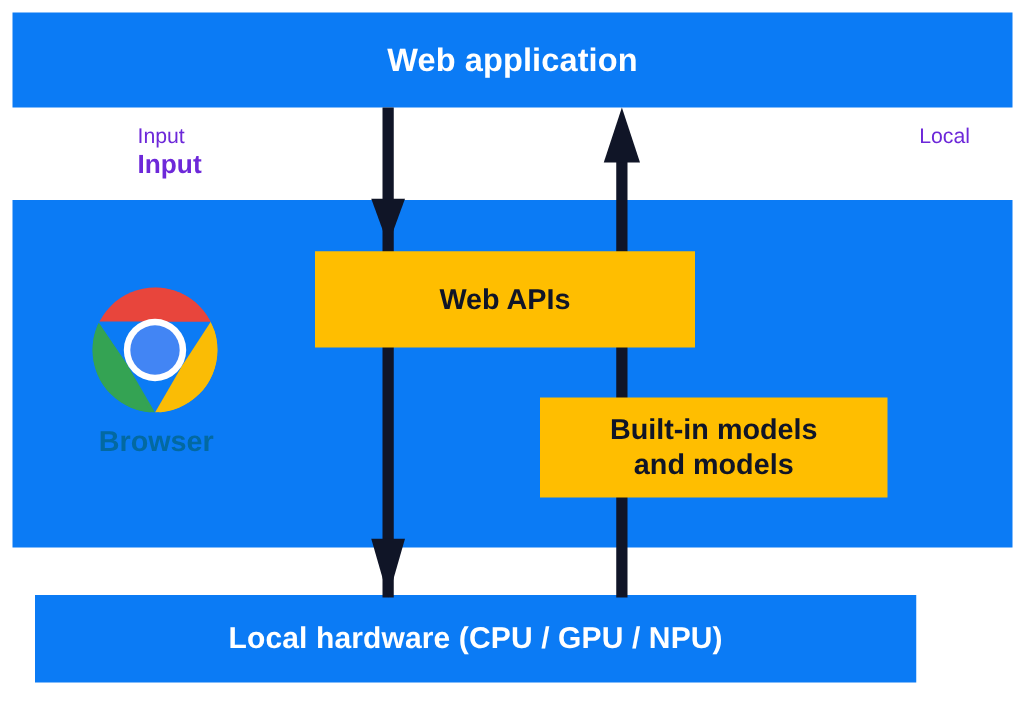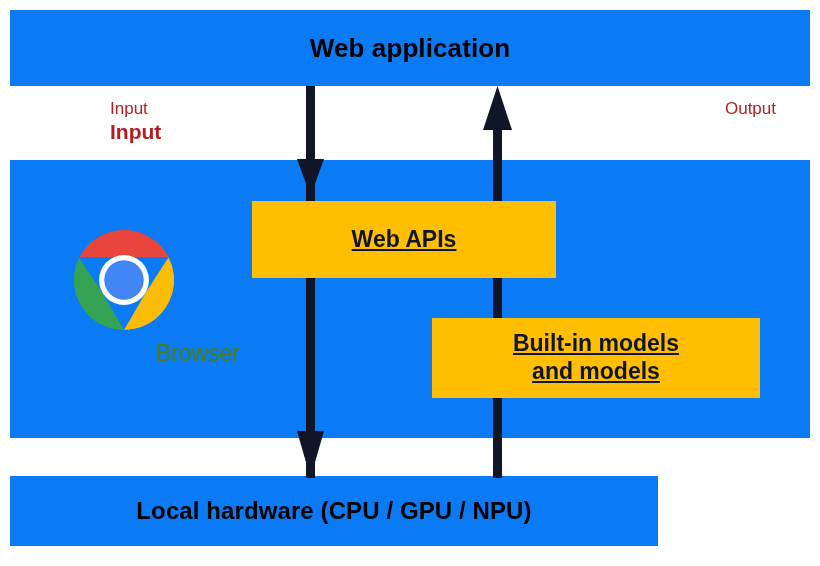--- a/index.html
+++ b/index.html
@@ -20,21 +20,21 @@
 
   
   .bar {
     position: absolute;
     background: #0b7bf5;
     display: flex;
     align-items: center;
     justify-content: center;
   }
   .bar-label {
-    color: #000000;
+    color: #ffffff;
     font-weight: bold;
     letter-spacing: 0.1px;
     white-space: nowrap;
   }
 
   #bar-web-application {
     left: 10px;
     top: 10px;
     width: 800px;
     height: 76px;
@@ -43,23 +43,23 @@
 
   #bar-browser {
     left: 10px;
     top: 160px;
     width: 800px;
     height: 278px;
     display: block;
   }
 
   #bar-local-hardware {
-    left: 10px;
+    left: 28px;
     top: 476px;
-    width: 648px;
+    width: 705px;
     height: 70px;
   }
   #bar-local-hardware .bar-label { font-size: 24px; }
 
   
   .arrow-svg {
     position: absolute;
     left: 0;
     top: 0;
     width: 820px;
@@ -75,41 +75,40 @@
     align-items: center;
     justify-content: center;
     text-align: center;
     z-index: 5;
   }
   .yellow-box-label {
     color: #101527;
     font-weight: bold;
     font-size: 23px;
     line-height: 1.2;
-    text-decoration: underline;
   }
 
   #box-web-apis {
     left: 252px;
     top: 201px;
     width: 304px;
     height: 77px;
   }
 
   #box-builtin-models {
     left: 432px;
     top: 318px;
-    width: 328px;
+    width: 278px;
     height: 80px;
   }
 
   
   .flow-note {
     position: absolute;
-    color: #b91c1c;
+    color: #6d28d9;
     line-height: 1.25;
     z-index: 6;
   }
   .flow-note .kicker {
     font-size: 17px;
     font-weight: normal;
     display: block;
   }
   .flow-note .value {
     font-size: 21px;
@@ -134,24 +133,24 @@
     top: 228px;
     width: 104px;
     height: 104px;
     z-index: 4;
   }
   #browser-label {
     position: absolute;
     left: 10px;
     top: 340px;
     width: 230px;
-    text-align: right;
-    color: #4d7c0f;
+    text-align: center;
+    color: #0369a1;
     font-size: 23px;
-    font-weight: normal;
+    font-weight: bold;
     z-index: 4;
   }
 </style>
 </head>
 <body>
 
 <div id="diagram">
 
   <div class="bar" id="bar-web-application">
     <span class="bar-label">Web application</span>
@@ -211,16 +210,16 @@
       <span>and models</span>
     </span>
   </div>
 
   <div class="flow-note" id="note-input">
     <span class="kicker">Input</span>
     <span class="value">Input</span>
   </div>
 
   <div class="flow-note" id="note-output">
-    <span class="kicker">Output</span>
+    <span class="kicker">Local</span>
   </div>
 
 </div>
 
 </body></html>

